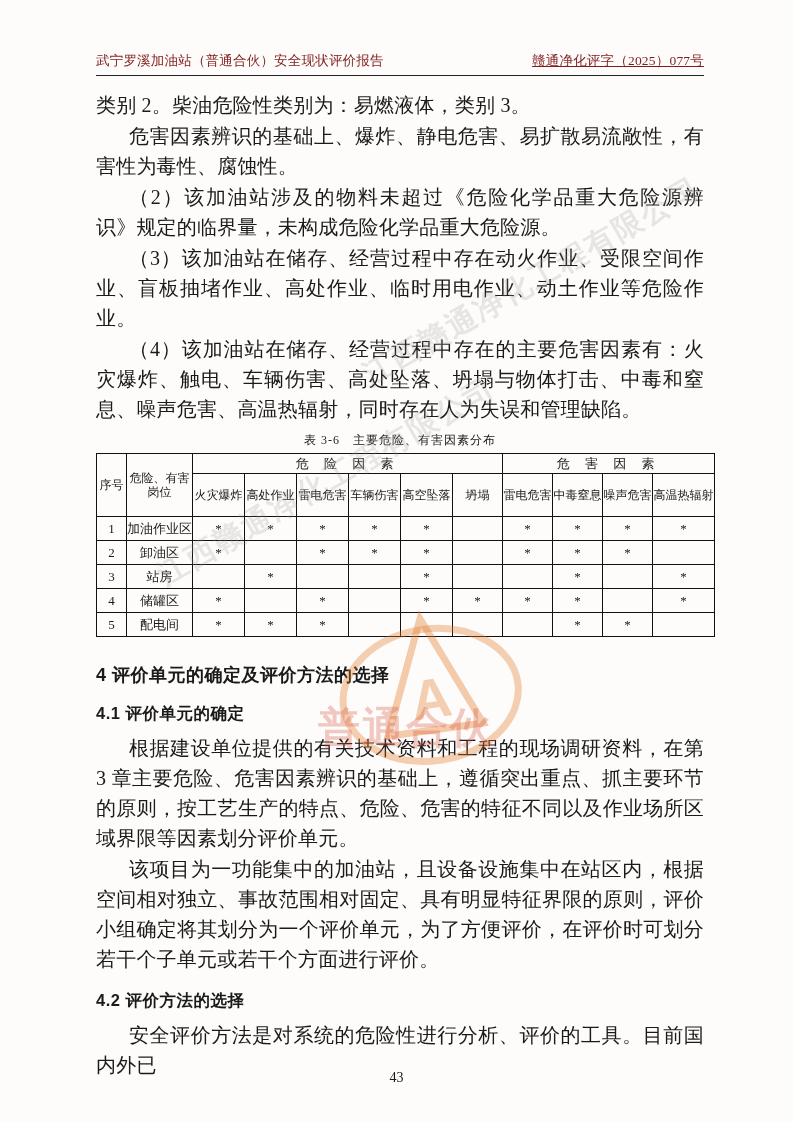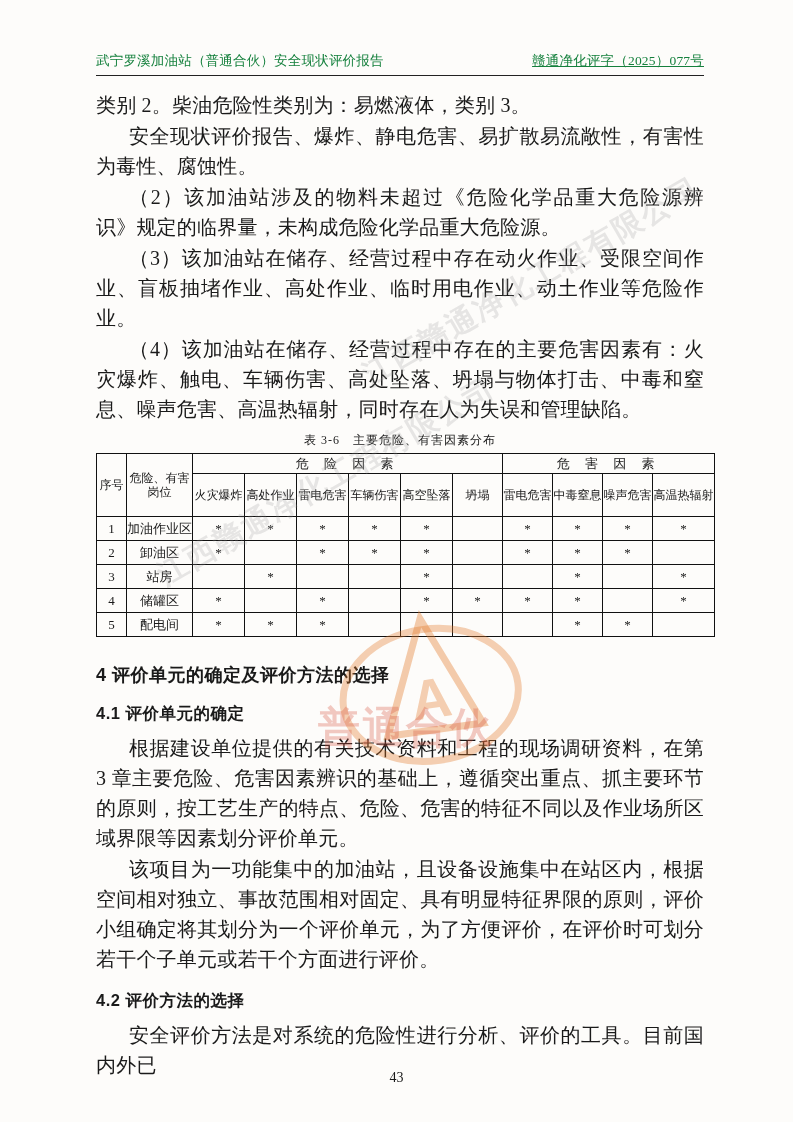--- a/index.html
+++ b/index.html
@@ -22,21 +22,21 @@
     top: 52px;
     width: 608px;
   }
 
   
   .header {
     display: flex;
     justify-content: space-between;
     align-items: baseline;
     font-size: 13.5px;
-    color: #15803d;
+    color: #7f1d1d;
     padding-bottom: 5px;
   }
   .header .left { letter-spacing: 0.2px; }
   .header .right { letter-spacing: 0.2px; text-decoration: underline; }
   .header-rule {
     border-bottom: 1.2px solid #222;
     margin-bottom: 14px;
   }
 
   
@@ -173,21 +173,21 @@
 
   <div class="content">
 
     <div class="header">
       <span class="left">武宁罗溪加油站（普通合伙）安全现状评价报告</span>
       <span class="right">赣通净化评字（2025）077号</span>
     </div>
     <div class="header-rule"></div>
 
     <p class="body">类别 2。柴油危险性类别为：易燃液体，类别 3。</p>
-    <p class="body indent">安全现状评价报告、爆炸、静电危害、易扩散易流敞性，有害性为毒性、腐蚀性。</p>
+    <p class="body indent">危害因素辨识的基础上、爆炸、静电危害、易扩散易流敞性，有害性为毒性、腐蚀性。</p>
     <p class="body indent">（2）该加油站涉及的物料未超过《危险化学品重大危险源辨识》规定的临界量，未构成危险化学品重大危险源。</p>
     <p class="body indent">（3）该加油站在储存、经营过程中存在动火作业、受限空间作业、盲板抽堵作业、高处作业、临时用电作业、动土作业等危险作业。</p>
     <p class="body indent">（4）该加油站在储存、经营过程中存在的主要危害因素有：火灾爆炸、触电、车辆伤害、高处坠落、坍塌与物体打击、中毒和窒息、噪声危害、高温热辐射，同时存在人为失误和管理缺陷。</p>
 
     <div class="table-title">表 3-6　主要危险、有害因素分布</div>
 
     <table class="risk">
       <colgroup>
         <col style="width:30px">
         <col style="width:66px">

